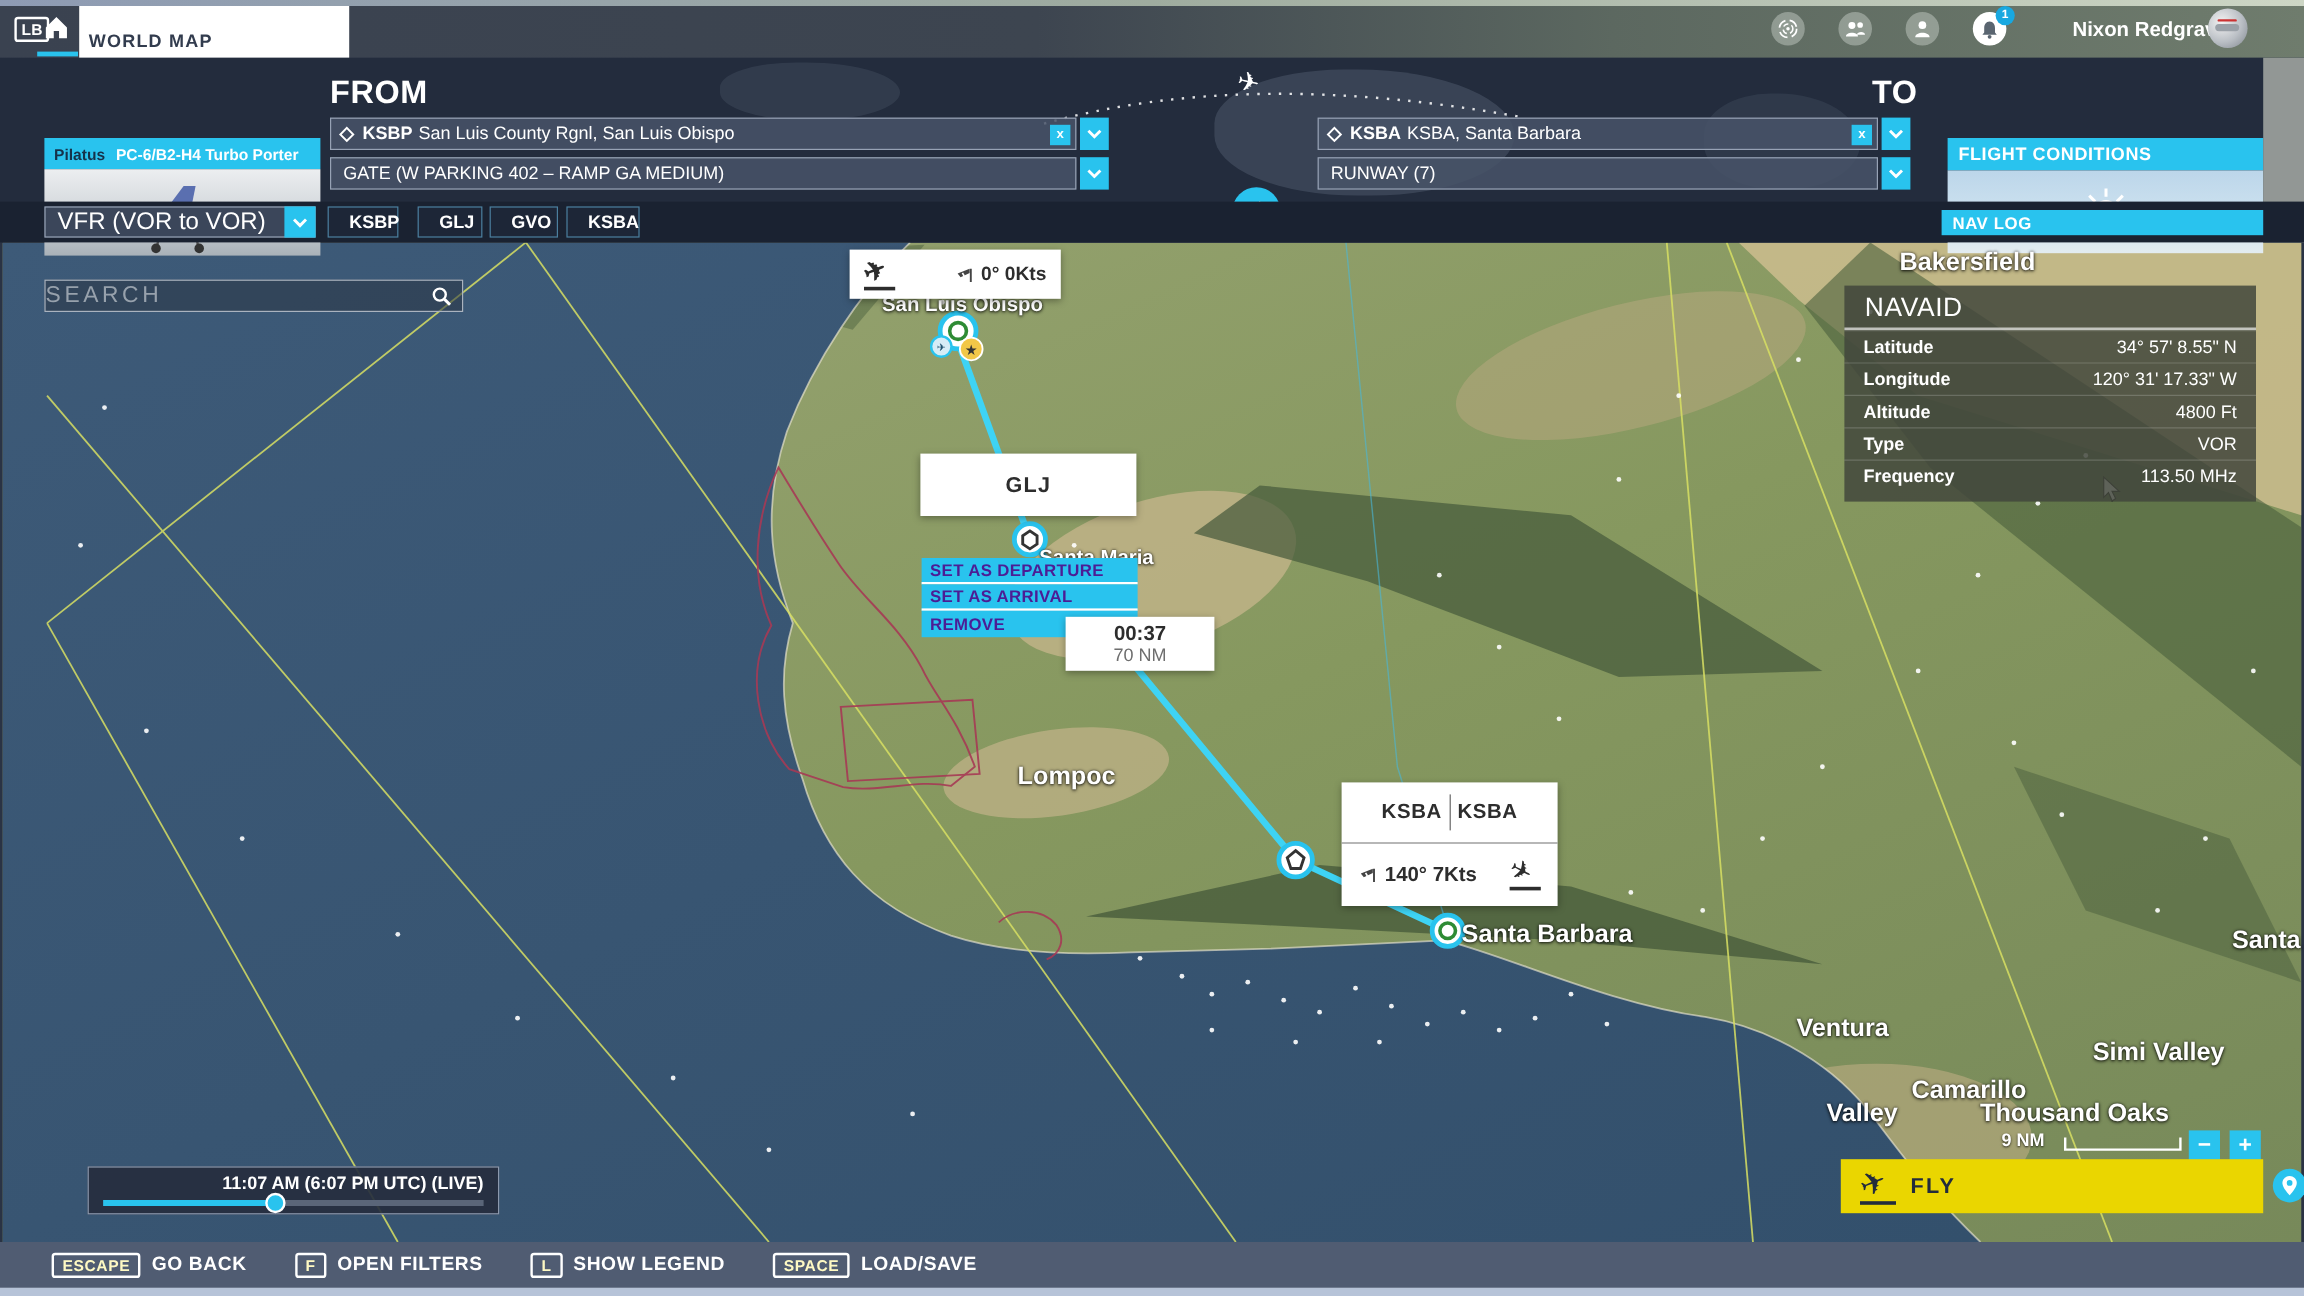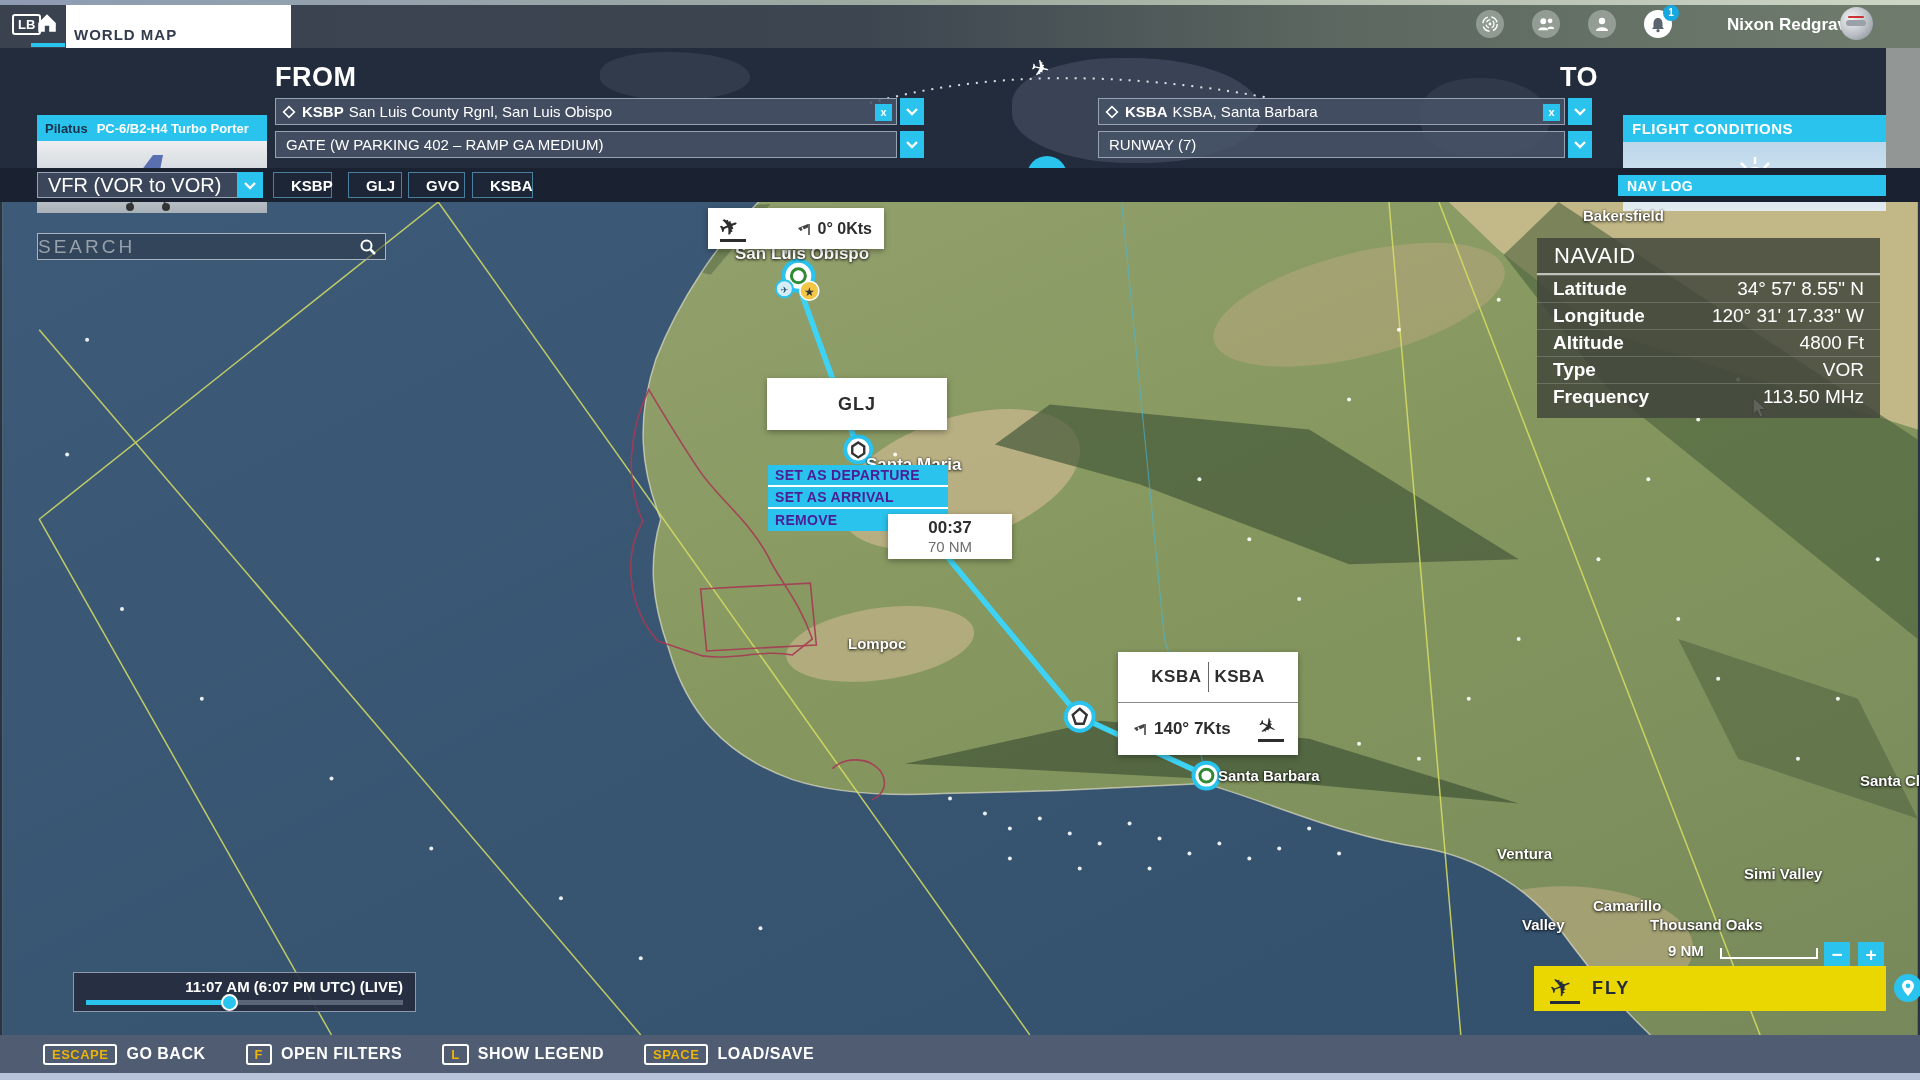--- a/index.html
+++ b/index.html
@@ -66,36 +66,36 @@
     border:1px solid #97a2b5; color:#fff; font-size:20px; display:flex; align-items:center; padding-left:10px; }
   .vfr-dd .vbtn2 { position:absolute; right:-1px; top:-1px; width:26px; height:26px; background:#29c3ee;
     display:flex; align-items:center; justify-content:center; }
   .chip { position:absolute; top:4px; height:26px; background:#1d2637; border:1px solid #4b7f9e;
     color:#fff; font-size:15px; font-weight:bold; display:flex; align-items:center; gap:7px; padding:0 10px; }
   .navlog { position:absolute; left:1618px; top:7px; width:268px; height:21px; background:#29c3ee;
     color:#fff; font-weight:bold; font-size:14px; display:flex; align-items:center; padding-left:9px; letter-spacing:.5px; }
 
   
   .maparea { position:absolute; top:202px; left:0; width:1920px; height:833px; overflow:hidden; }
-  .citylabel { position:absolute; color:#fff; font-weight:bold; font-size:15px;
+  .citylabel { position:absolute; color:#fff; font-weight:bold; font-size:21px;
     text-shadow:0 1px 3px rgba(0,0,0,.85), 0 0 2px rgba(0,0,0,.6); white-space:nowrap; z-index:2; }
   .citylabel.lg { font-size:17px; }
 
   .searchbox { position:absolute; left:37px; top:31px; width:349px; height:27px;
     background:rgba(42,52,68,.55); border:1px solid #aab3bf; display:flex; align-items:center; z-index:4; }
   .searchbox input { flex:1; background:transparent; border:none; outline:none; color:#c6cdd6;
     font-size:19px; letter-spacing:3px; font-family:"Liberation Sans",sans-serif; }
   .searchbox input::placeholder { color:#97a1ac; }
 
   .navaid { position:absolute; left:1537px; top:36px; width:343px; height:180px;
     background:rgba(66,70,60,.85); color:#fff; z-index:4; }
   .navaid-title { height:37px; display:flex; align-items:center; padding-left:17px;
     font-size:22px; letter-spacing:.5px; border-bottom:2px solid rgba(255,255,255,.65); }
   .navaid-row { height:27px; display:flex; align-items:center; justify-content:space-between;
-    padding:0 16px; font-size:19px; border-top:1px solid rgba(255,255,255,.18); }
+    padding:0 16px; font-size:15px; border-top:1px solid rgba(255,255,255,.18); }
   .navaid-row:first-of-type { border-top:none; }
   .navaid-row .lbl { font-weight:bold; }
 
   .whitebox { position:absolute; background:#fff; box-shadow:0 2px 6px rgba(0,0,0,.35); z-index:3; }
   .depinfo { left:708px; top:6px; width:176px; height:41px; display:flex; align-items:center;
     justify-content:space-between; padding:0 12px; color:#2d2d2d; font-size:16px; font-weight:bold; }
   .gljbox { left:767px; top:176px; width:180px; height:52px; display:flex; align-items:center;
     justify-content:center; color:#2d2d2d; font-size:18px; font-weight:bold; letter-spacing:1px; }
   .legbox { left:888px; top:312px; width:124px; height:45px; display:flex; flex-direction:column;
     align-items:center; justify-content:center; }
@@ -136,21 +136,21 @@
   .flybtn .flytxt { color:#232c3c; font-size:18px; font-weight:bold; letter-spacing:2px; }
   .flybtn .plane-glyph { font-size:26px; color:#232c3c; }
   .flybtn .plane-underline { width:30px; background:#232c3c; }
   .pinbtn { position:absolute; left:1894px; top:772px; width:28px; height:28px; border-radius:50%;
     background:#29c3ee; display:flex; align-items:center; justify-content:center; z-index:3; }
 
   
   .bottombar { position:absolute; top:1035px; left:0; width:1920px; height:38px; background:#505c72;
     display:flex; align-items:center; gap:40px; padding-left:43px; z-index:5; }
   .bb-item { display:flex; align-items:center; gap:9px; }
-  .keycap { border:2px solid #fff; border-radius:3px; color:#eab308; font-size:13px; font-weight:bold;
+  .keycap { border:2px solid #fff; border-radius:3px; color:#fef9c3; font-size:13px; font-weight:bold;
     padding:1px 7px; letter-spacing:.5px; }
   .bb-label { color:#fff; font-size:16px; font-weight:bold; letter-spacing:.5px; }
   .bottomstrip { position:absolute; top:1073px; left:0; width:1920px; height:7px; background:#b6c3d8; z-index:5; }
 
   svg text { font-family:"Liberation Sans",sans-serif; }
 </style>
 </head>
 <body>
 
 <div class="root">

